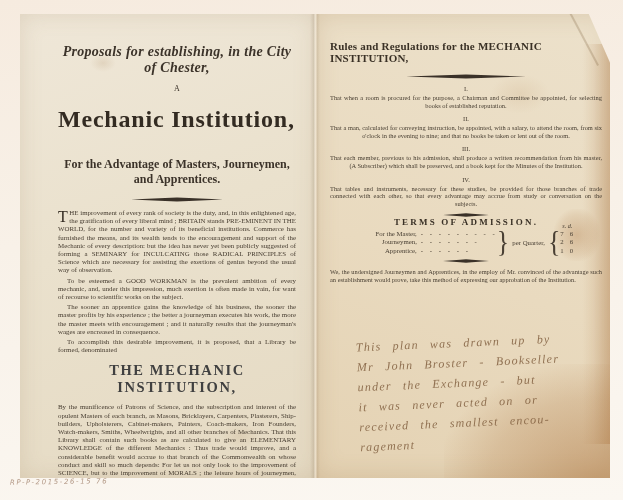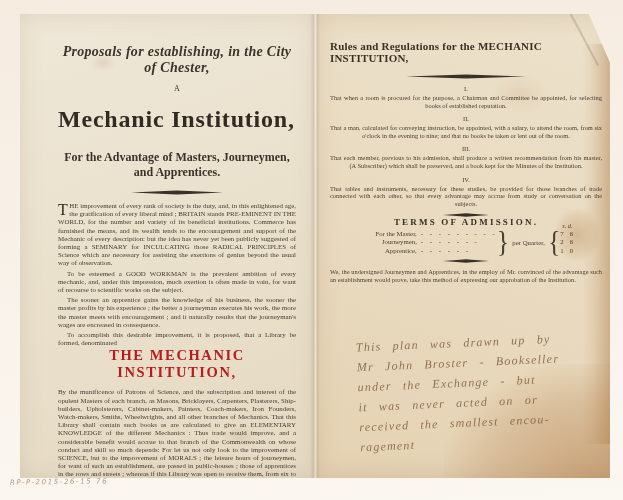--- a/index.html
+++ b/index.html
@@ -45,26 +45,26 @@
   .stain-fox1{left:70px;top:40px;width:26px;height:18px;
     background:radial-gradient(ellipse at center,rgba(160,120,75,0.16),transparent 70%);}
   .stain-fox2{left:200px;bottom:30px;width:40px;height:24px;
     background:radial-gradient(ellipse at center,rgba(160,120,75,0.13),transparent 70%);}
 
   
   .left-content{position:absolute;left:38px;top:30px;width:238px;}
   .lp-kicker{font-style:italic;font-weight:bold;font-size:14px;text-align:center;letter-spacing:0.3px;}
   .lp-a{font-size:8px;text-align:center;margin-top:8px;}
   .lp-title{font-size:24px;font-weight:bold;letter-spacing:0.8px;margin-top:13px;color:#332b22;}
-  .lp-subtitle{font-size:12px;font-weight:bold;text-align:center;margin-top:17px;line-height:15px;}
+  .lp-subtitle{font-size:12px;font-weight:bold;text-align:center;margin-top:24px;line-height:15px;}
   .rule{display:block;margin:10px auto 0;}
   .lp-body{font-size:6.9px;line-height:8.2px;text-align:justify;margin-top:7px;color:#453b2f;}
   .lp-body.indent{text-indent:9px;margin-top:2px;}
   .dropcap{float:left;font-size:16px;line-height:15px;padding-right:1.5px;color:#332b22;}
-  .lp-section-title{font-size:14.5px;font-weight:bold;letter-spacing:1.6px;text-align:center;margin-top:0;color:#b91c1c;}
+  .lp-section-title{font-size:14.5px;font-weight:bold;letter-spacing:1.6px;text-align:center;margin-top:8px;color:#404040;}
 
   
   .right-content{position:absolute;left:310px;top:26px;width:272px;}
   .rp-head1{font-size:11px;font-weight:bold;letter-spacing:0.2px;color:#3a3126;}
   .rp-head2{font-size:10.5px;font-weight:bold;text-align:center;margin-top:1px;color:#3a3126;}
   .rp-numeral{font-size:6.5px;text-align:center;margin-top:6px;color:#4a4034;}
   .rp-rule-text{font-size:6.4px;line-height:7.6px;text-align:justify;text-align-last:center;margin-top:2px;color:#4a4034;}
   .rp-terms-title{font-size:9px;font-weight:bold;letter-spacing:2.2px;text-align:center;color:#3a3126;}
   .terms{display:flex;align-items:center;justify-content:center;margin-top:2px;position:relative;}
   .t-rows{width:138px;}

